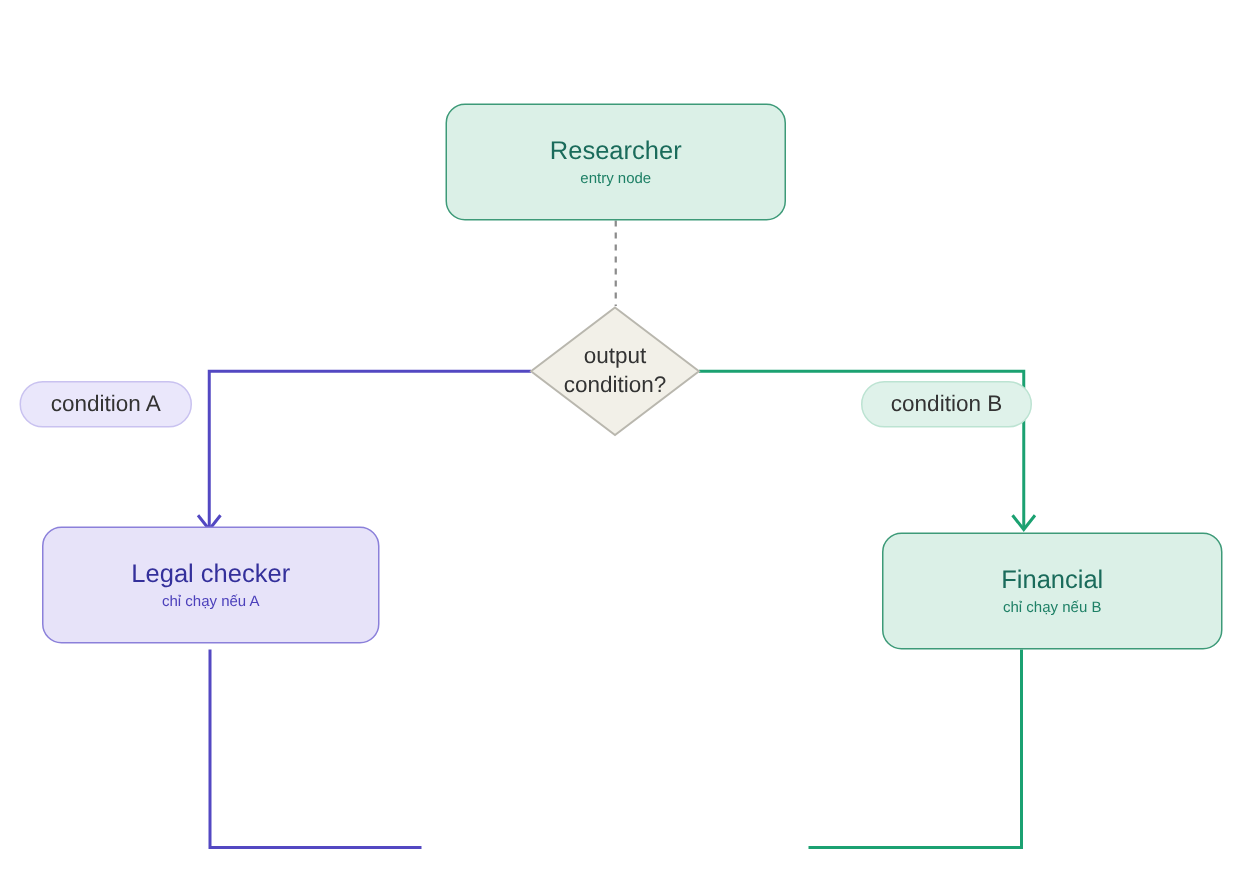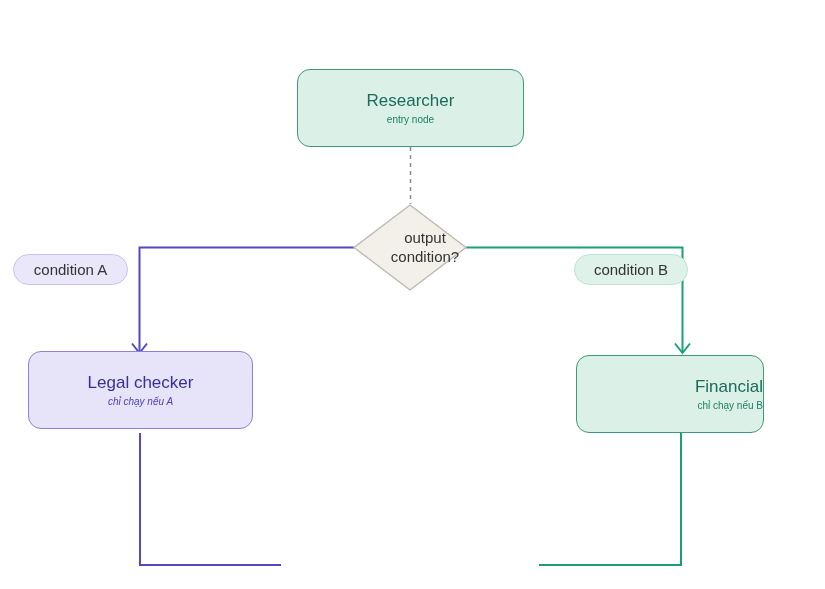--- a/index.html
+++ b/index.html
@@ -48,33 +48,33 @@
     border: 1.5px solid var(--teal-border, #3d9a78);
   }
   .node-teal .title { color: var(--teal-text, #1a6b5b); }
   .node-teal .subtitle { color: var(--teal-subtext, #1e8066); }
 
   .node-purple {
     background: var(--purple-fill, #e7e3f9);
     border: 1.5px solid var(--purple-border, #8b80da);
   }
   .node-purple .title { color: var(--purple-text, #34309b); }
-  .node-purple .subtitle { color: var(--purple-subtext, #4c40bb); font-style: italic; }
+  .node-purple .subtitle { color: var(--purple-subtext, #4c40bb); }
 
   .node-orange {
     background: var(--orange-fill, #f9edd8);
     border: 1.5px solid var(--orange-border, #aa8342);
   }
   .node-orange .title { color: var(--orange-text, #6f4c1d); }
   .node-orange .subtitle { color: var(--orange-subtext, #a26c16); }
 
   .diamond-label {
     position: absolute;
     z-index: 2;
-    left: 380px;
+    left: 365px;
     top: 176px;
     width: 90px;
     height: 48px;
     display: flex;
     align-items: center;
     justify-content: center;
     text-align: center;
     font-size: 15px;
     line-height: 1.25;
     color: var(--label-text, #333333);
@@ -133,19 +133,19 @@
   <div class="diamond-label">output condition?</div>
 
   <div class="edge-pill pill-b">condition B</div>
   <div class="edge-pill pill-a">condition A</div>
 
   <div class="node node-purple" style="left:28px; top:303px; width:225px; height:78px;">
     <div class="title">Legal checker</div>
     <div class="subtitle">chỉ chạy nếu A</div>
   </div>
 
-  <div class="node node-teal" style="left:576px; top:307px; width:188px; height:78px;align-items:flex-end;">
+  <div class="node node-teal" style="left:588px; top:307px; width:227px; height:78px;">
     <div class="title">Financial</div>
     <div class="subtitle">chỉ chạy nếu B</div>
   </div>
 
 
 </div>
 
 </body></html>

